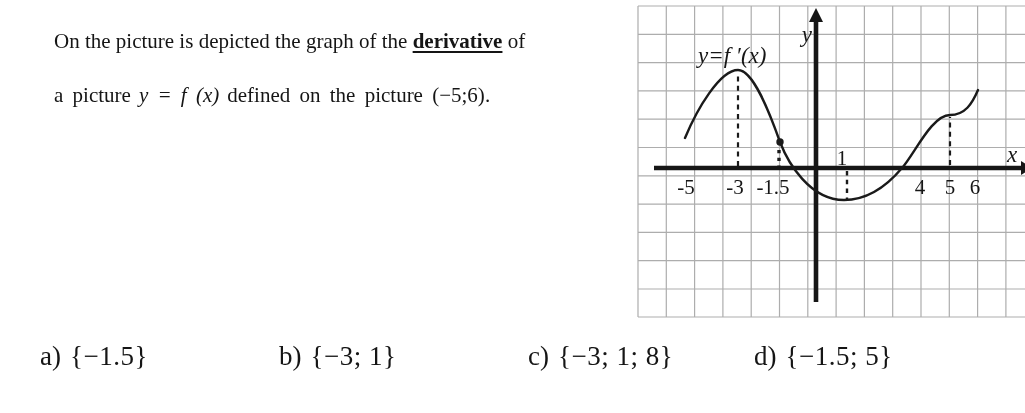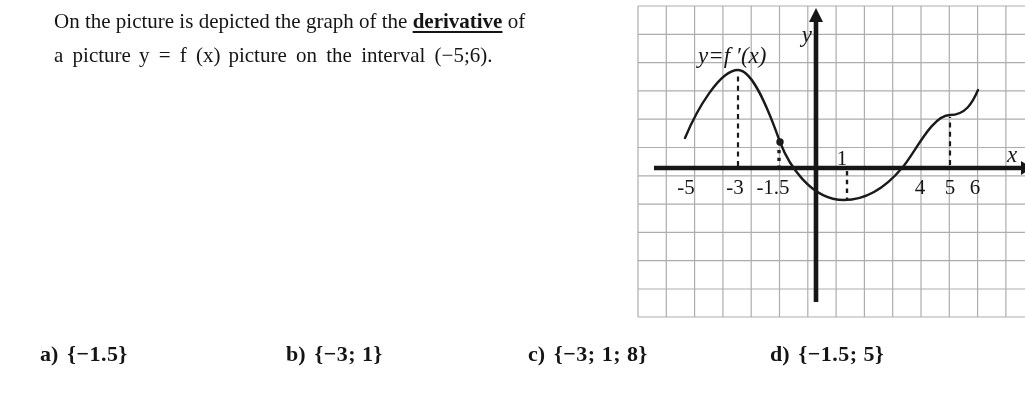--- a/index.html
+++ b/index.html
@@ -15,29 +15,29 @@
   
   #problem {
     position: absolute;
     left: 54px;
     top: 4px;
     width: 545px;
     font-size: 21px;
     line-height: 34px;
     white-space: nowrap;
   }
-  .p-line { height: 34px; }
+  .p-line { height: 34px; margin-top: 20px; }
   .p-line.wide { word-spacing: 4px; }
   .emph {
     font-weight: bold;
     text-decoration: underline;
     text-decoration-thickness: 2px;
     text-underline-offset: 3px;
   }
-  .math { }
+  .math { font-style: italic; }
   .mspace { display: inline-block; width: 8px; }
   
   #graph {
     position: absolute;
     left: 634px;
     top: 3px;
     width: 402px;
     height: 322px;
   }
   #graph svg { display: block; }
@@ -54,39 +54,38 @@
   .svg-italic {
     font-family: "Liberation Serif", serif;
     font-style: italic;
     font-size: 23px;
     fill: #161616;
   }
   
   .option {
     position: absolute;
     top: 341px;
-    font-size: 22px;
+    font-size: 27px;
     white-space: nowrap;
-    font-weight: bold;
   }
   .opt-key { margin-right: 9px; }
   .opt-val { letter-spacing: 0.5px; }
   #option-a { left: 40px; }
-  #option-b { left: 286px; }
+  #option-b { left: 279px; }
   #option-c { left: 528px; }
-  #option-d { left: 770px; }
+  #option-d { left: 754px; }
 </style>
 </head>
 <body>
 
 <div id="screen">
 
   <div id="problem">
     <div class="p-line"><span>On the picture is depicted the graph of the </span><span class="emph">derivative</span><span> of</span></div>
-    <div class="p-line wide"><span>a picture</span><span class="mspace"></span><span class="math">y = f (x)</span><span class="mspace"></span><span>picture on the interval</span> <span>(−5;6)</span><span>.</span></div>
+    <div class="p-line wide"><span>a picture</span><span class="mspace"></span><span class="math">y = f (x)</span><span class="mspace"></span><span>defined on the picture</span> <span>(−5;6)</span><span>.</span></div>
   </div>
 
   <div id="graph">
     <svg width="402" height="322" viewBox="0 0 402 322" xmlns="http://www.w3.org/2000/svg">
 
       <path class="grid-line" d="M4 3V314 M32.3 3V314 M60.6 3V314 M88.9 3V314 M117.2 3V314 M145.5 3V314 M173.8 3V314 M202.1 3V314 M230.4 3V314 M258.7 3V314 M287 3V314 M315.3 3V314 M343.6 3V314 M371.9 3V314 M400 3V314"></path>
       <path class="grid-line" d="M4 3H400 M4 31.3H400 M4 59.6H400 M4 87.9H400 M4 116.2H400 M4 144.5H400 M4 172.8H400 M4 201.1H400 M4 229.4H400 M4 257.7H400 M4 286H400 M4 314H400"></path>
 
       <path class="guide" d="M104 163V69" stroke-width="2.2" stroke-dasharray="5 4.4"></path>
       <path class="guide" d="M145 147V163" stroke-width="3.4" stroke-dasharray="3.2 4.6"></path>

